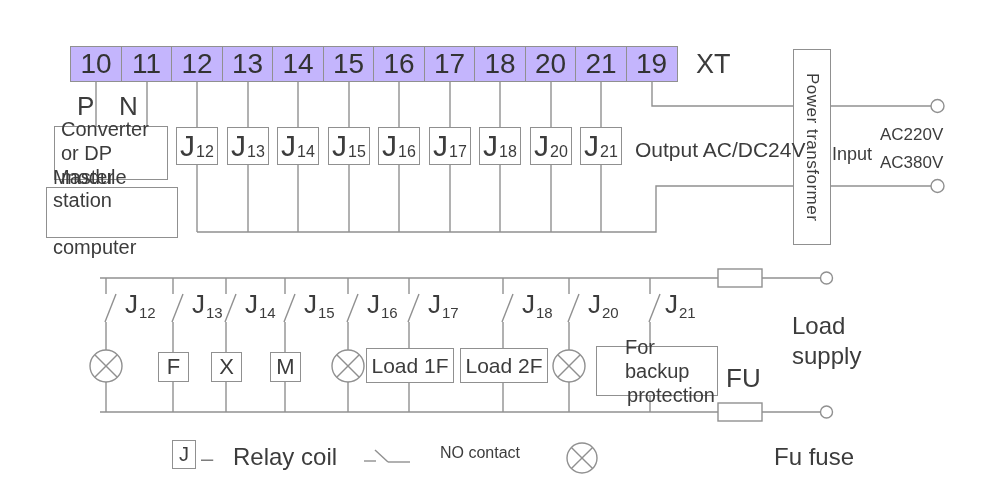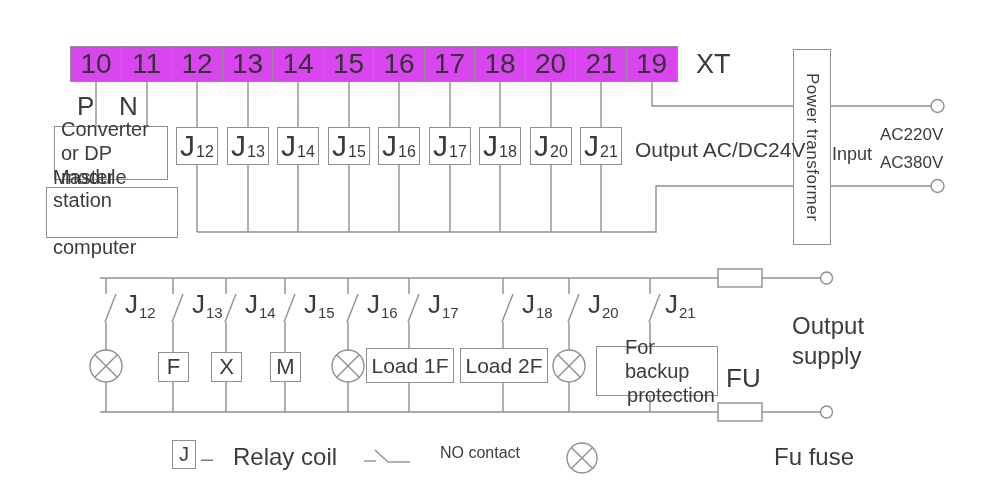--- a/index.html
+++ b/index.html
@@ -3,21 +3,21 @@
 <meta charset="utf-8">
 <style>
   html,body{margin:0;padding:0;background:#fff;}
   .stage{position:relative;width:1000px;height:499px;background:#fff;overflow:hidden;
          font-family:"Liberation Sans",sans-serif;color:#3c3c3c;}
   svg.wires{position:absolute;left:0;top:0;z-index:1;}
   .lbl{position:absolute;z-index:3;white-space:nowrap;color:#3c3c3c;line-height:1;}
   .box{position:absolute;z-index:2;border:1.5px solid #909090;background:#fff;box-sizing:border-box;
        display:flex;align-items:center;justify-content:center;color:#3c3c3c;}
   .strip{position:absolute;left:70px;top:46px;display:flex;z-index:2;}
-  .tcell{width:52px;height:36px;border:1.5px solid #909090;box-sizing:border-box;background:#d946ef;
+  .tcell{width:52px;height:36px;border:1.5px solid #909090;box-sizing:border-box;background:#c4b5fd;
          display:flex;align-items:center;justify-content:center;font-size:28px;color:#333;}
   .tcell + .tcell{margin-left:-1.5px;}
   .coil{width:42px;height:38px;font-size:30px;line-height:1;}
   .jsub{font-size:16px;position:relative;top:6px;margin-left:1px;}
   .jlab{font-size:26px;line-height:1;}
   .jlab .jsub{font-size:15px;top:5px;}
   .twolines{flex-direction:column;align-items:flex-start;justify-content:center;padding-left:6px;line-height:24px;font-size:20px;}
   .vertbox{writing-mode:vertical-rl;font-size:17px;letter-spacing:0.5px;}
   .ctr2{flex-direction:column;line-height:24px;font-size:20px;padding-left:28px;}
 </style>
@@ -274,21 +274,21 @@
     </div>
   <div class="box" style="left:460px;top:348px;width:88px;height:35px;font-size:21px;">
       <span>Load 2F</span>
     </div>
   <div class="box ctr2" style="left:596px;top:346px;width:122px;height:50px;">
     <span>For backup</span>
     <span>protection</span>
   </div>
 
   <div class="lbl" style="left:726px;top:365px;font-size:26px;">FU</div>
-  <div class="lbl" style="left:792px;top:314px;font-size:24px;">Output</div>
+  <div class="lbl" style="left:792px;top:314px;font-size:24px;">Load</div>
   <div class="lbl" style="left:792px;top:344px;font-size:24px;">supply</div>
 
   <div class="box" style="left:172px;top:440px;width:24px;height:29px;font-size:20px;">
       <span>J</span>
     </div>
   <div class="lbl" style="left:201px;top:448px;font-size:22px;color:#7d7d7d;">–</div>
   <div class="lbl" style="left:233px;top:445px;font-size:24px;">Relay coil</div>
   <div class="lbl" style="left:414px;top:445px;font-size:16px;margin-left:26px;">NO contact</div>
   <div class="lbl" style="left:774px;top:445px;font-size:24px;">Fu fuse</div>
 

